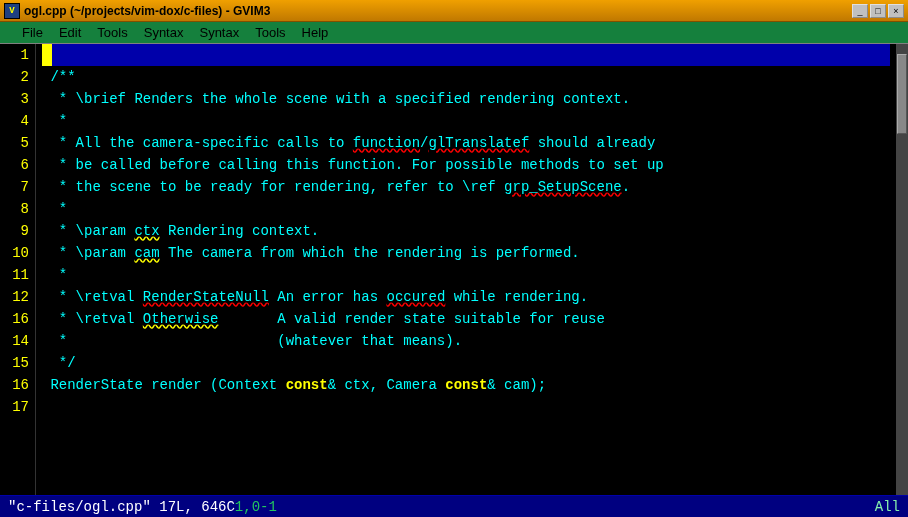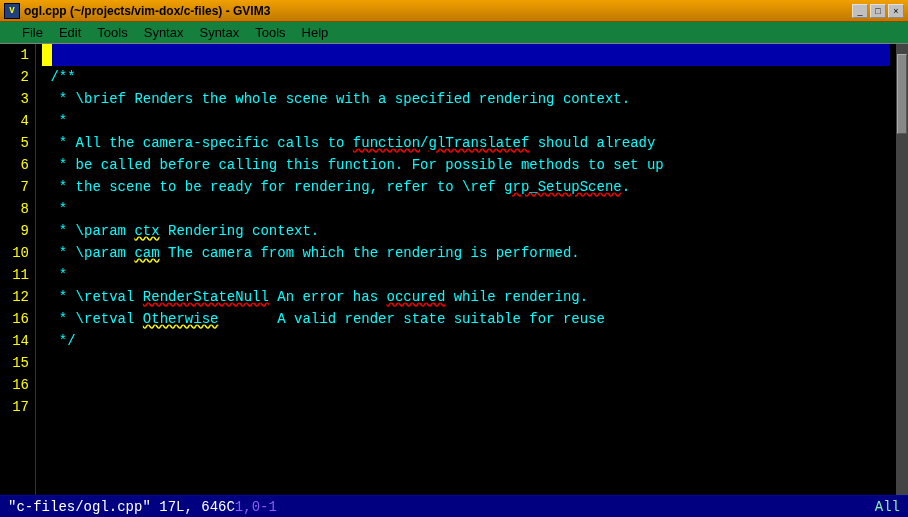--- a/index.html
+++ b/index.html
@@ -148,21 +148,21 @@
       display: flex;
       align-items: center;
       justify-content: space-between;
       padding: 0 8px;
       color: #fff;
       font-family: 'Courier New', Courier, monospace;
       font-size: 14px;
       border-top: 1px solid #0000aa;
     }
     #status-left { color: #fff; }
-    #status-right { color: #8b5cf6; }
+    #status-right { color: #22c55e; }
     #status-all { color: #86efac; margin-left: auto; }
   </style>
 </head>
 <body>
 
 <div id="title-bar">
   <div id="title-bar-left">
     <div id="title-icon">V</div>
     <span id="title-text">ogl.cpp (~/projects/vim-dox/c-files) - GVIM3</span>
   </div>
@@ -225,23 +225,25 @@
       <div class="code-line"><span class="c-comment">  * \param </span><span class="c-comment c-squiggle-yellow">ctx</span><span class="c-comment"> Rendering context.</span></div>
 
       <div class="code-line"><span class="c-comment">  * \param </span><span class="c-comment c-squiggle-yellow">cam</span><span class="c-comment"> The camera from which the rendering is performed.</span></div>
 
       <div class="code-line"><span class="c-comment">  *</span></div>
 
       <div class="code-line"><span class="c-comment">  * \retval </span><span class="c-comment c-squiggle">RenderStateNull</span><span class="c-comment"> An error has </span><span class="c-comment c-squiggle">occured</span><span class="c-comment"> while rendering.</span></div>
 
       <div class="code-line"><span class="c-comment">  * \retval </span><span class="c-comment c-squiggle-yellow">Otherwise</span><span class="c-comment">       A valid render state suitable for reuse</span></div>
 
+      <div class="code-line"><span class="c-comment">  *                         (whatever that means).</span></div>
 
       <div class="code-line"><span class="c-comment">  */</span></div>
 
+      <div class="code-line"><span class="c-normal"> RenderState render (Context </span><span class="c-keyword">const</span><span class="c-normal">&amp; ctx, Camera </span><span class="c-keyword">const</span><span class="c-normal">&amp; cam);</span></div>
 
       <div class="code-line">&nbsp;</div>
     </div>
     <div id="scrollbar">
       <div id="scrollbar-thumb"></div>
     </div>
   </div>
 </div>
 
 <div id="status-bar">

